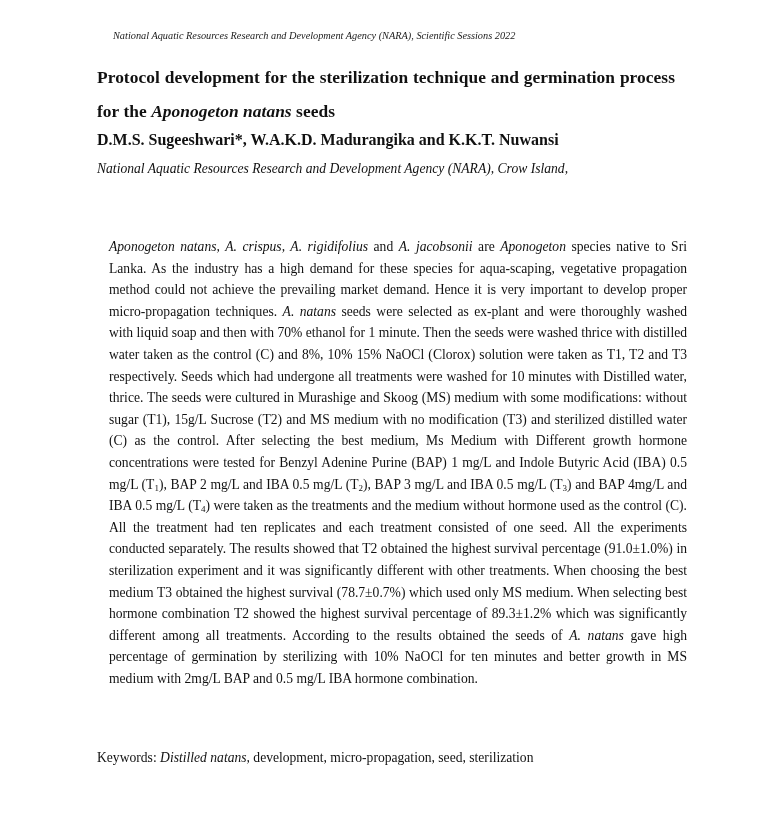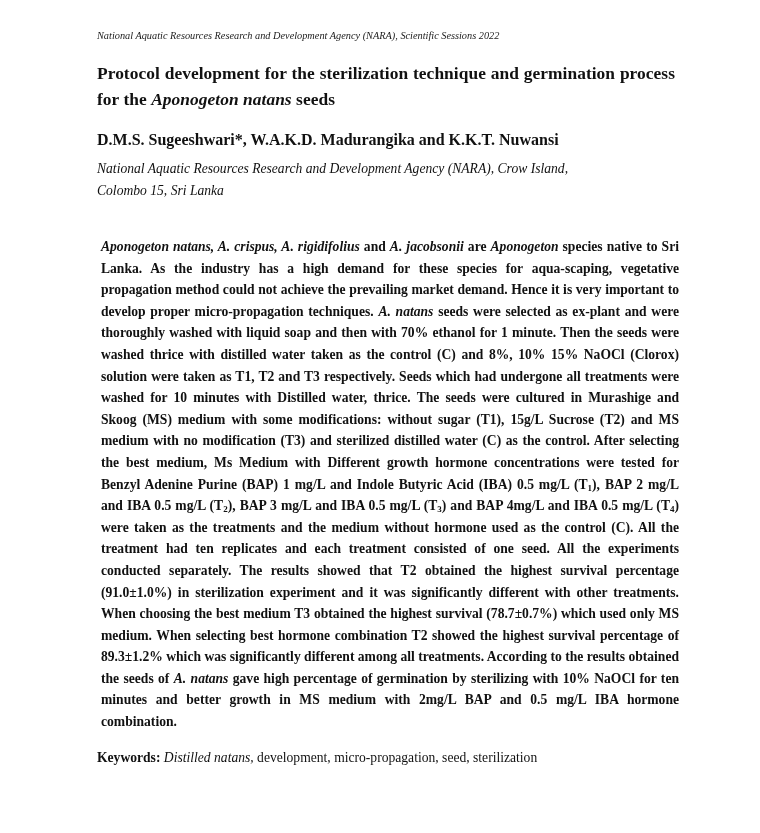--- a/index.html
+++ b/index.html
@@ -17,34 +17,34 @@
     }
     .page {
       position: absolute;
       left: 97px;
       top: 0;
       width: 578px;
     }
     .running-header {
       position: absolute;
       top: 30px;
-      left: 0;
+      left: 16px;
       font-size: 10.3px;
       font-style: italic;
       color: #1a1a1a;
       white-space: nowrap;
     }
     .title {
       position: absolute;
       top: 60px;
       left: 0;
       width: 578px;
       font-size: 17.4px;
       font-weight: bold;
-      line-height: 26px;
+      line-height: 34px;
       text-align: justify;
       text-align-last: left;
       letter-spacing: 0.05px;
     }
     .title .it { font-style: italic; font-weight: bold; }
     .authors {
       position: absolute;
       top: 131px;
       left: 0;
       font-size: 16px;
@@ -56,57 +56,55 @@
       top: 158px;
       left: 0;
       width: 560px;
       font-size: 13.6px;
       font-style: italic;
       line-height: 22px;
     }
     .abstract {
       position: absolute;
       top: 236px;
-      left: 4px;
+      left: 12px;
       width: 578px;
       font-size: 13.6px;
       line-height: 21.6px;
       text-align: justify;
       hyphens: none;
-      font-weight: bold;
     }
     .abstract .it { font-style: italic; }
     .abstract sub {
       font-size: 9px;
       vertical-align: -2px;
       line-height: 0;
     }
     .keywords {
       position: absolute;
       top: 750px;
       left: 0;
       font-size: 13.6px;
       white-space: nowrap;
     }
-    .keywords .kw-label { font-weight: bold; }
+    .keywords .kw-label { font-weight: normal; }
     .keywords .it { font-style: italic; }
   </style>
 </head>
 <body>
 
 <div class="page">
   <div class="running-header">National Aquatic Resources Research and Development Agency (NARA), Scientific Sessions 2022</div>
 
   <h1 class="title" style="margin:0;"><span>Protocol development for the sterilization technique and germination process for the </span><span class="it">Aponogeton natans</span><span> seeds</span></h1>
 
   <div class="authors">D.M.S. Sugeeshwari*, W.A.K.D. Madurangika and K.K.T. Nuwansi</div>
 
   <div class="affiliation">
     <div>National Aquatic Resources Research and Development Agency (NARA), Crow Island,</div>
-    <div>Colombo 15, Sri Lanka</div>
   </div>
 
   <p class="abstract" style="margin:0;"><span class="it">Aponogeton natans, A. crispus, A. rigidifolius</span><span> and </span><span class="it">A. jacobsonii</span><span> are </span><span class="it">Aponogeton</span><span> species native to Sri Lanka. As the industry has a high demand for these species for aqua-scaping, vegetative propagation method could not achieve the prevailing market demand. Hence it is very important to develop proper micro-propagation techniques. </span><span class="it">A. natans</span><span> seeds were selected as ex-plant and were thoroughly washed with liquid soap and then with 70% ethanol for 1 minute. Then the seeds were washed thrice with distilled water taken as the control (C) and 8%, 10% 15% NaOCl (Clorox) solution were taken as T1, T2 and T3 respectively. Seeds which had undergone all treatments were washed for 10 minutes with Distilled water, thrice. The seeds were cultured in Murashige and Skoog (MS) medium with some modifications: without sugar (T1), 15g/L Sucrose (T2) and MS medium with no modification (T3) and sterilized distilled water (C) as the control. After selecting the best medium, Ms Medium with Different growth hormone concentrations were tested for Benzyl Adenine Purine (BAP) 1 mg/L and Indole Butyric Acid (IBA) 0.5 mg/L (T</span><sub>1</sub><span>), BAP 2 mg/L and IBA 0.5 mg/L (T</span><sub>2</sub><span>), BAP 3 mg/L and IBA 0.5 mg/L (T</span><sub>3</sub><span>) and BAP 4mg/L and IBA 0.5 mg/L (T</span><sub>4</sub><span>) were taken as the treatments and the medium without hormone used as the control (C). All the treatment had ten replicates and each treatment consisted of one seed. All the experiments conducted separately. The results showed that T2 obtained the highest survival percentage (91.0±1.0%) in sterilization experiment and it was significantly different with other treatments. When choosing the best medium T3 obtained the highest survival (78.7±0.7%) which used only MS medium. When selecting best hormone combination T2 showed the highest survival percentage of 89.3±1.2% which was significantly different among all treatments. According to the results obtained the seeds of </span><span class="it">A. natans</span><span> gave high percentage of germination by sterilizing with 10% NaOCl for ten minutes and better growth in MS medium with 2mg/L BAP and 0.5 mg/L IBA hormone combination.</span></p>
 
   <div class="keywords">
     <span class="kw-label">Keywords:</span><span><span> </span><span class="it">Distilled natans,</span><span> development, micro-propagation, seed, sterilization</span></span>
   </div>
 </div>
 
 </body></html>

